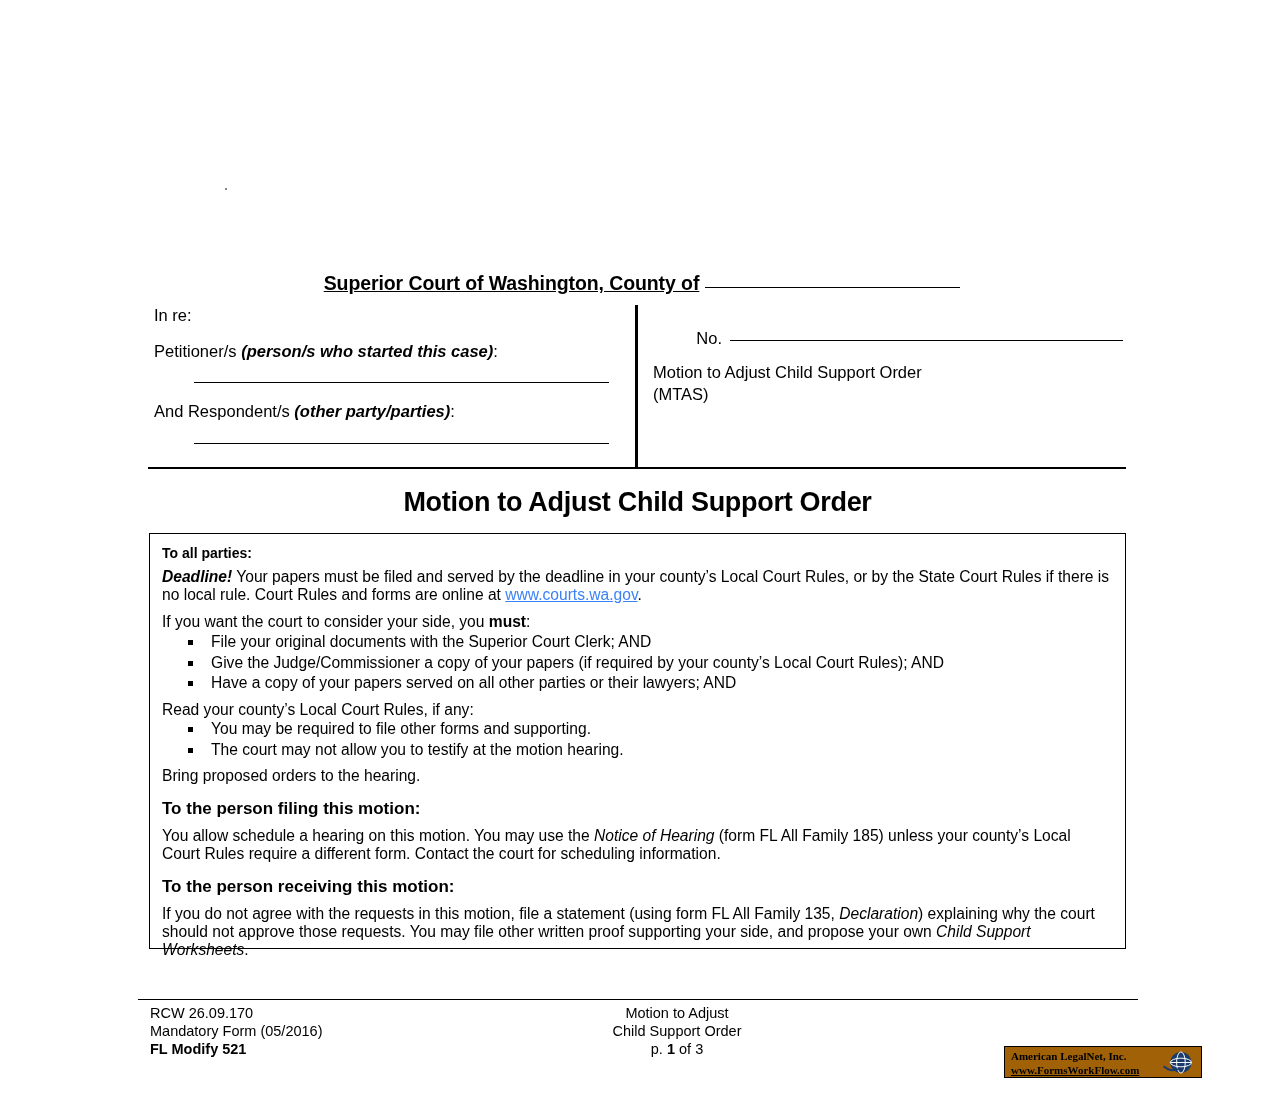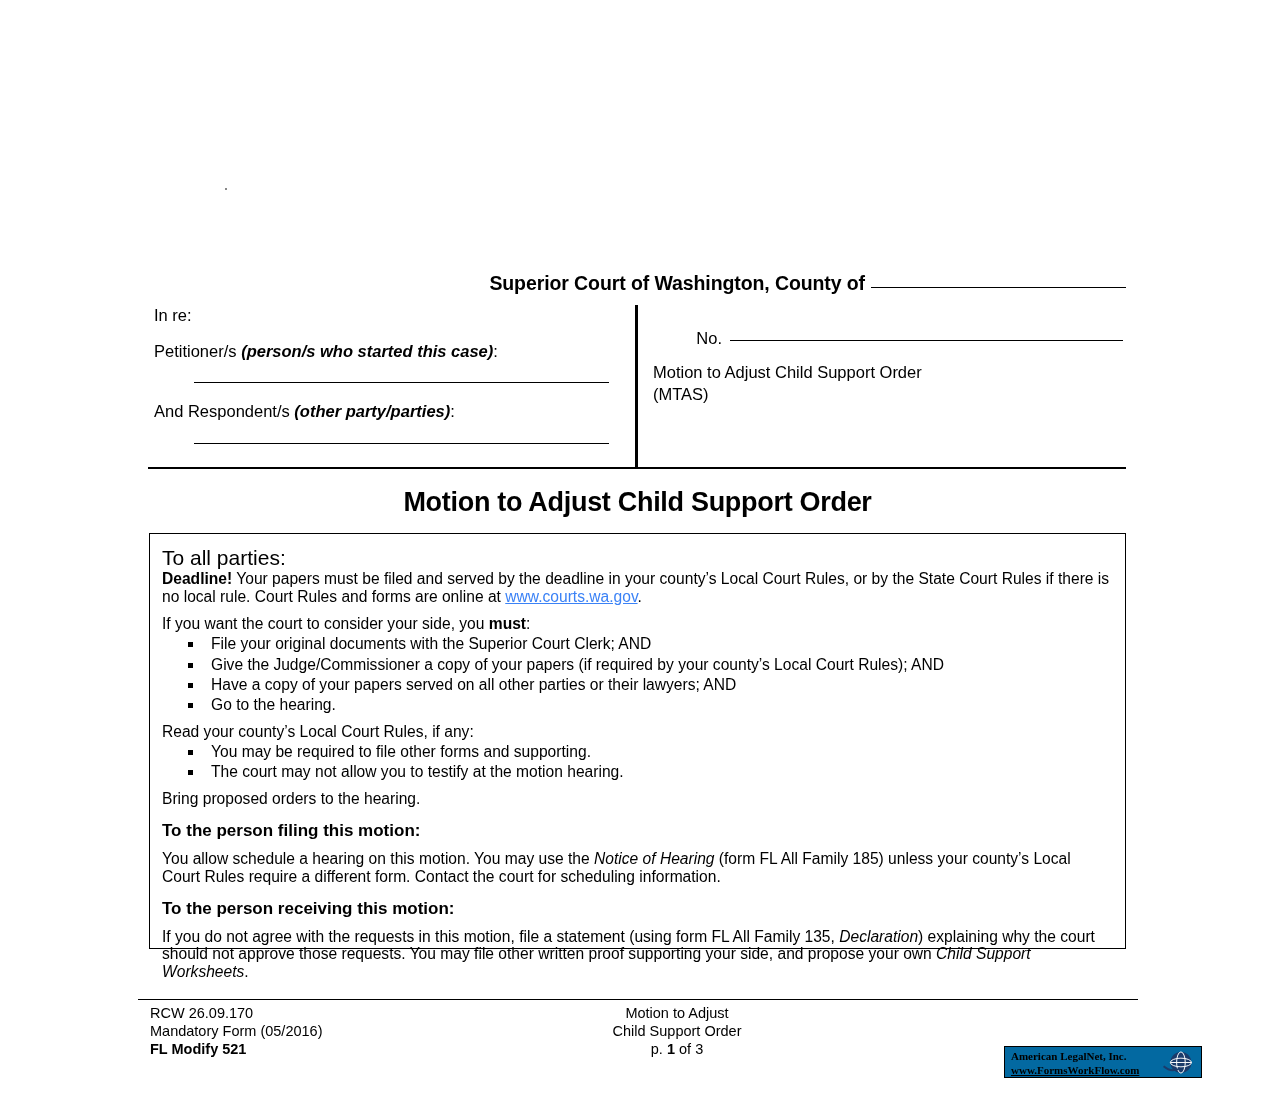--- a/index.html
+++ b/index.html
@@ -24,24 +24,25 @@
   
   .caption {
     position: absolute;
     left: 148px;
     top: 272px;
     width: 978px;
   }
   .court-line {
     font-size: 19.5px;
     font-weight: bold;
-    text-align: right;
+    text-align: center;
     letter-spacing: -0.1px;
     white-space: nowrap;
     padding-left: 10px;
+    text-decoration: underline;
   }
   .court-blank {
     display: inline-block;
     border-bottom: 1.6px solid #000;
     width: 255px;
     vertical-align: 2px;
     margin-left: 6px;
   }
 
   .caption-table {
@@ -128,38 +129,39 @@
     top: 533px;
     width: 977px;
     height: 416px;
     border: 1.3px solid #000;
     box-sizing: border-box;
     padding: 12px 14px 0 12px;
     font-size: 15.6px;
     line-height: 1.14;
   }
   .nb-head {
-    font-weight: normal;
-    font-size: 21px;
-    margin-bottom: 0;
+    font-weight: bold;
+    font-size: 14px;
+    margin-bottom: 6px;
   }
   .nb-head-2 {
     font-weight: bold;
     font-size: 17px;
     margin-top: 14px;
     margin-bottom: 9px;
   }
   .nb-p {
     margin: 0 0 10px 0;
   }
   .nb-p-tight {
     margin: 0 0 2px 0;
   }
   .deadline {
     font-weight: bold;
+    font-style: italic;
   }
   .lnk {
     color: #3b82f6;
     text-decoration: underline;
   }
   ul.sq {
     list-style: none;
     margin: 0 0 9px 0;
     padding: 0 0 0 26px;
   }
@@ -212,21 +214,21 @@
   .f-bold { font-weight: bold; }
 
   
   .stamp {
     position: absolute;
     left: 1004px;
     top: 1046px;
     width: 198px;
     height: 32px;
     border: 1.5px solid #000;
-    background: #0369a1;
+    background: #a16207;
     box-sizing: border-box;
     text-decoration: underline;
   }
   .stamp-txt {
     position: absolute;
     left: 6px;
     top: 2px;
     font-size: 11px;
     font-weight: bold;
     line-height: 1.28;
@@ -308,21 +310,20 @@
       <span class="deadline">Deadline!</span><span>  Your papers must be filed and served by the deadline in your county’s Local Court Rules, or by the State Court Rules if there is no local rule.  Court Rules and forms are online at </span><a class="lnk" href="#">www.courts.wa.gov</a><span>.</span>
     </p>
 
     <p class="nb-p-tight">
       <span>If you want the court to consider your side, you </span><span class="bold">must</span><span>:</span>
     </p>
     <ul class="sq">
       <li>File your original documents with the Superior Court Clerk; AND</li>
       <li>Give the Judge/Commissioner a copy of your papers (if required by your county’s Local Court Rules); AND</li>
       <li>Have a copy of your papers served on all other parties or their lawyers; AND</li>
-      <li>Go to the hearing.</li>
     </ul>
 
     <p class="nb-p-tight">Read your county’s Local Court Rules, if any:</p>
     <ul class="sq">
       <li>You may be required to file other forms and supporting.</li>
       <li>The court may not allow you to testify at the motion hearing.</li>
     </ul>
 
     <p class="nb-p">Bring proposed orders to the hearing.</p>
 

